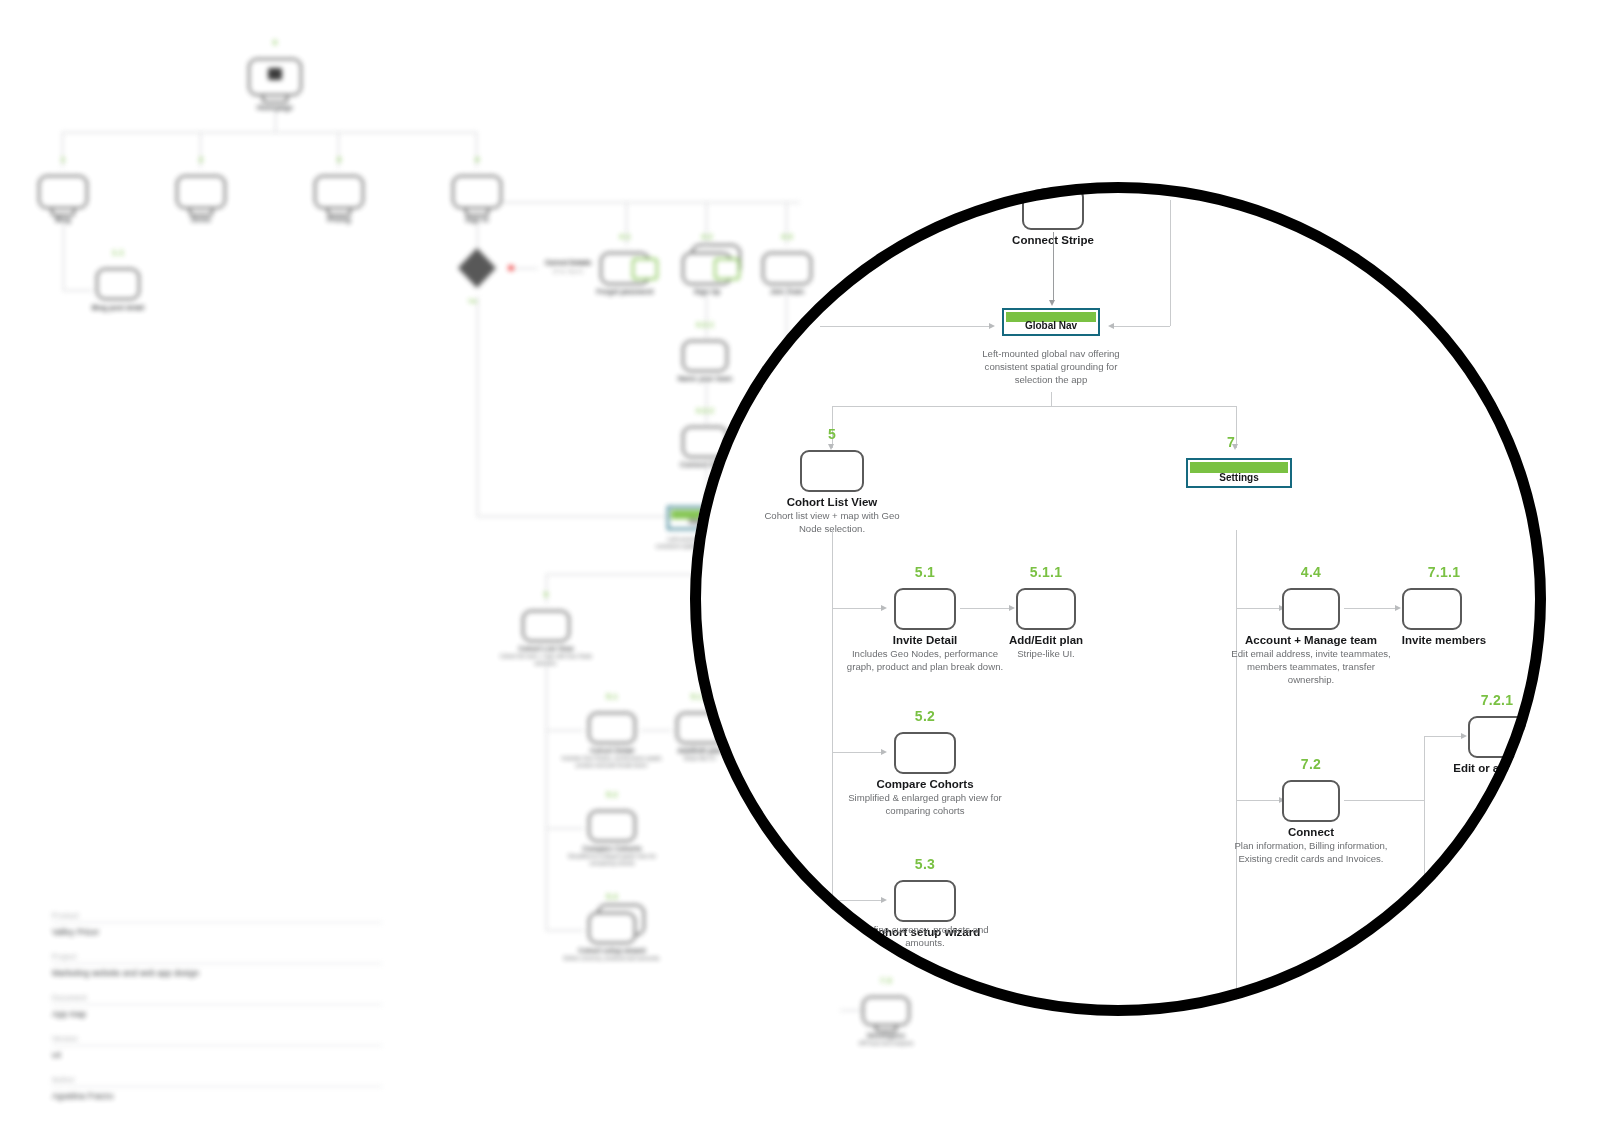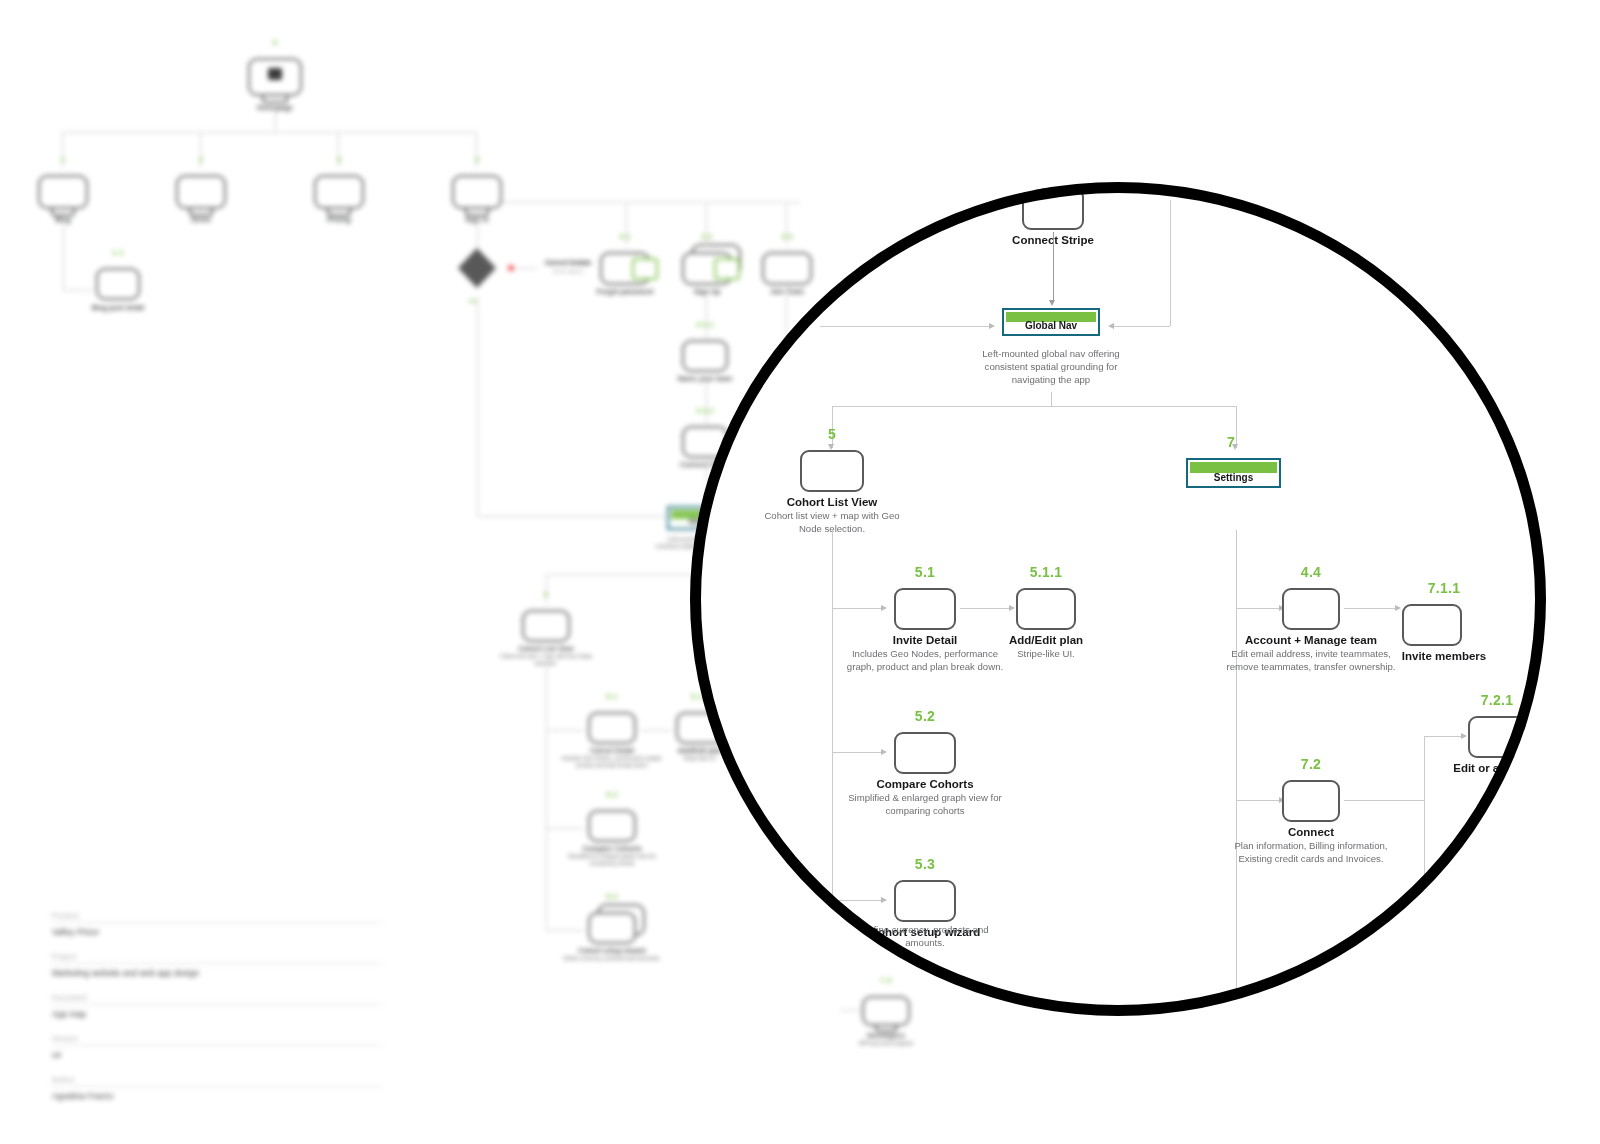--- a/index.html
+++ b/index.html
@@ -270,40 +270,40 @@
     <div class="arrowhead" style="left:989px;top:323px;"></div>
     <div class="line hline" style="left:1110px;top:326px;width:60px;"></div>
     <div class="arrowhead" style="left:1108px;top:323px;transform:rotate(180deg);"></div>
     <div class="line vline" style="left:1170px;top:200px;height:126px;"></div>
 
     <div class="node" style="left:1002px;top:308px;width:98px;">
       <div class="hl" style="width:98px;height:28px;">
         <div class="bar" style="height:10px;"></div>
         <div class="lbl" style="height:16px;line-height:16px;font-size:10px;">Global Nav</div>
       </div>
-      <div class="desc" style="top:40px;width:160px;font-size:9.6px;">Left-mounted  global nav offering consistent spatial grounding for navigating the app</div>
+      <div class="desc" style="top:40px;width:160px;font-size:9.6px;">Left-mounted  global nav offering consistent spatial grounding for selection the app</div>
     </div>
 
     <div class="line vline" style="left:1051px;top:392px;height:14px;"></div>
     <div class="line hline" style="left:832px;top:406px;width:404px;"></div>
     <div class="line vline" style="left:832px;top:406px;height:42px;"></div>
     <div class="line vline" style="left:1236px;top:406px;height:42px;"></div>
     <div class="arrowdown" style="left:828px;top:444px;"></div>
     <div class="arrowdown" style="left:1232px;top:444px;"></div>
 
     <div class="node" style="left:800px;top:450px;width:64px;">
       <div class="num" style="font-size:14px;top:-24px;">5</div>
       <div class="screen" style="width:64px;height:42px;border-width:2.6px;"></div>
       <div class="cap" style="top:46px;font-size:11.5px;">Cohort List View</div>
       <div class="desc" style="top:60px;width:150px;font-size:9.6px;">Cohort list view + map with Geo Node selection.</div>
     </div>
 
     <div class="node" style="left:1186px;top:458px;width:90px;">
       <div class="num" style="font-size:14px;top:-24px;">7</div>
-      <div class="hl" style="width:95px;height:30px;">
+      <div class="hl" style="width:106px;height:30px;">
         <div class="bar" style="height:11px;"></div>
         <div class="lbl" style="height:17px;line-height:17px;font-size:10px;">Settings</div>
       </div>
     </div>
 
     <div class="line vline" style="left:832px;top:530px;height:480px;"></div>
     <div class="line hline" style="left:832px;top:608px;width:52px;"></div>
     <div class="arrowhead" style="left:881px;top:605px;"></div>
     <div class="line hline" style="left:832px;top:752px;width:52px;"></div>
     <div class="arrowhead" style="left:881px;top:749px;"></div>
@@ -350,26 +350,26 @@
     <div class="line vline" style="left:1236px;top:530px;height:480px;"></div>
     <div class="line hline" style="left:1236px;top:608px;width:46px;"></div>
     <div class="arrowhead" style="left:1279px;top:605px;"></div>
     <div class="line hline" style="left:1236px;top:800px;width:46px;"></div>
     <div class="arrowhead" style="left:1279px;top:797px;"></div>
 
     <div class="node" style="left:1282px;top:588px;width:58px;">
       <div class="num" style="font-size:14px;top:-24px;">4.4</div>
       <div class="screen" style="width:58px;height:42px;border-width:2.6px;"></div>
       <div class="cap" style="top:46px;font-size:11.5px;">Account + Manage team</div>
-      <div class="desc" style="top:60px;width:170px;font-size:9.6px;">Edit email address, invite teammates, remove teammates, transfer ownership.</div>
+      <div class="desc" style="top:60px;width:170px;font-size:9.6px;">Edit email address, invite teammates, members teammates, transfer ownership.</div>
     </div>
     <div class="line hline" style="left:1344px;top:608px;width:54px;"></div>
     <div class="arrowhead" style="left:1395px;top:605px;"></div>
 
-    <div class="node" style="left:1402px;top:604px;width:84px;">
+    <div class="node" style="left:1402px;top:588px;width:84px;">
       <div class="num" style="font-size:14px;top:-24px;">7.1.1</div>
       <div class="screen" style="width:60px;height:42px;border-width:2.6px;"></div>
       <div class="cap" style="top:46px;font-size:11.5px;">Invite members</div>
     </div>
 
     <div class="node" style="left:1282px;top:780px;width:58px;">
       <div class="num" style="font-size:14px;top:-24px;">7.2</div>
       <div class="screen" style="width:58px;height:42px;border-width:2.6px;"></div>
       <div class="cap" style="top:46px;font-size:11.5px;">Connect</div>
       <div class="desc" style="top:60px;width:170px;font-size:9.6px;">Plan information, Billing information, Existing credit cards and Invoices.</div>

